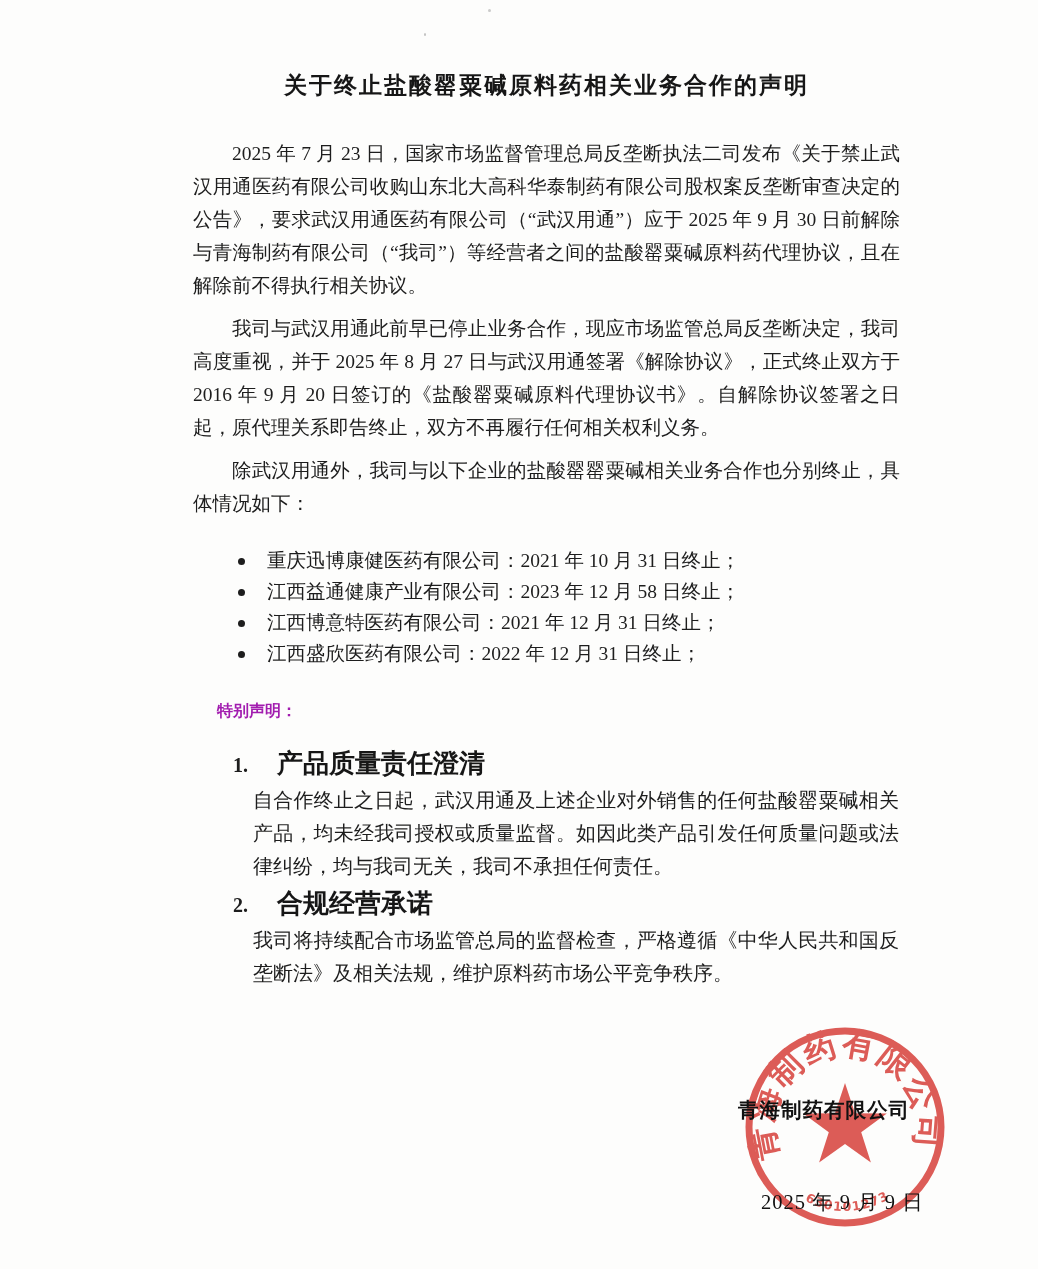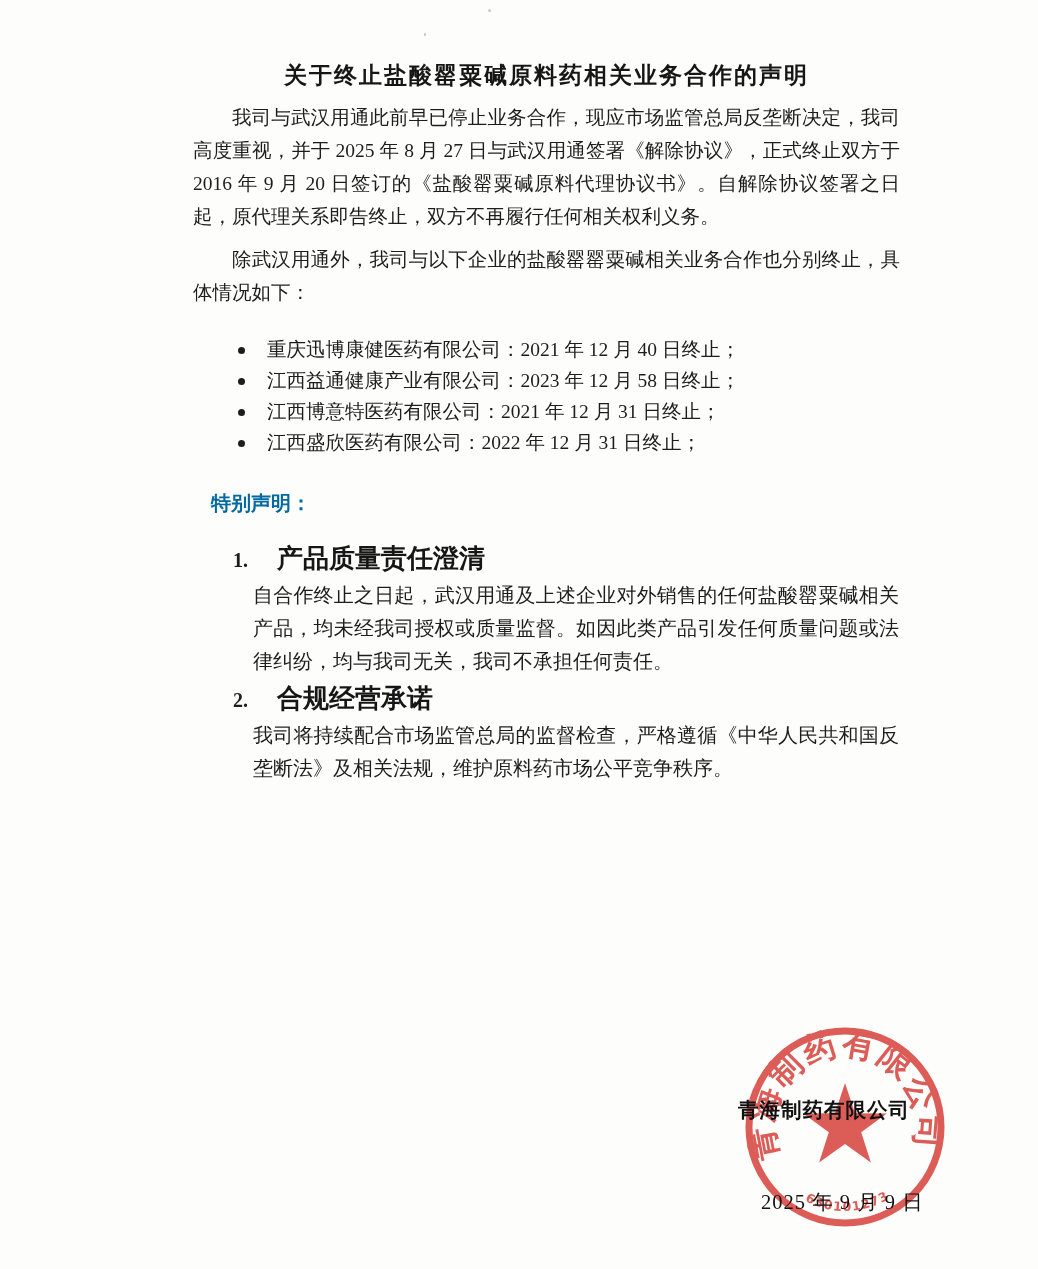--- a/index.html
+++ b/index.html
@@ -1,44 +1,44 @@
 <!DOCTYPE html>
 <html><head>
 <meta charset="utf-8">
 <style>
   html,body{margin:0;padding:0;background:#e8e8e8;}
   .page{
     position:relative;width:1038px;height:1269px;margin:0 auto;
     background:#fdfdfc;overflow:hidden;
     font-family:"Liberation Serif","DejaVu Serif",serif;color:#1d1d1d;
   }
-  .content{position:absolute;left:193px;top:0;width:707px;}
+  .content{position:absolute;left:193px;top:10px;width:707px;}
   .doc-title{
     margin:60px 0 0 0;text-align:center;
     font-family:"Liberation Sans","DejaVu Sans",sans-serif;
     font-weight:bold;font-size:23px;letter-spacing:2px;color:#161616;
   }
   p.body-para{
     margin:10px 0 0 0;font-size:19.5px;line-height:33px;
     text-indent:2em;text-align:justify;color:#1d1d1d;
   }
   p.body-para.first{margin-top:36px;}
   ul.bullet-list{list-style:none;margin:26px 0 0 0;padding:0;}
   ul.bullet-list li{
     position:relative;padding-left:74px;font-size:19.5px;line-height:30px;
     margin-bottom:1px;
   }
   ul.bullet-list li::before{
     content:"";position:absolute;left:45px;top:12px;width:7px;height:7px;
     border-radius:50%;background:#1d1d1d;
   }
   .special-heading{
-    margin:32px 0 0 18px;
+    margin:32px 0 0 24px;
     font-family:"Liberation Sans","DejaVu Sans",sans-serif;
-    font-weight:bold;font-size:20px;color:#0369a1;
+    font-weight:bold;font-size:16px;color:#a21caf;
   }
   .num-item-row{display:flex;margin:24px 0 0 40px;align-items:baseline;}
   .num-item-row.second{margin-top:3px;}
   .item-number{
     width:44px;flex:0 0 44px;font-weight:bold;font-size:20px;
     font-family:"Liberation Serif","DejaVu Serif",serif;
   }
   .item-heading{
     font-family:"Liberation Sans","DejaVu Sans",sans-serif;
     font-weight:bold;font-size:26px;color:#161616;
@@ -71,27 +71,28 @@
   .speck{position:absolute;background:#9a9a9a;border-radius:50%;}
 </style>
 </head>
 <body>
 
 <div class="page">
   <div class="content">
 
     <h1 class="doc-title">关于终止盐酸罂粟碱原料药相关业务合作的声明</h1>
 
+    <p class="body-para first">2025 年 7 月 23 日，国家市场监督管理总局反垄断执法二司发布《关于禁止武汉用通医药有限公司收购山东北大高科华泰制药有限公司股权案反垄断审查决定的公告》，要求武汉用通医药有限公司（“武汉用通”）应于 2025 年 9 月 30 日前解除与青海制药有限公司（“我司”）等经营者之间的盐酸罂粟碱原料药代理协议，且在解除前不得执行相关协议。</p>
 
     <p class="body-para">我司与武汉用通此前早已停止业务合作，现应市场监管总局反垄断决定，我司高度重视，并于 2025 年 8 月 27 日与武汉用通签署《解除协议》，正式终止双方于 2016 年 9 月 20 日签订的《盐酸罂粟碱原料代理协议书》。自解除协议签署之日起，原代理关系即告终止，双方不再履行任何相关权利义务。</p>
 
     <p class="body-para">除武汉用通外，我司与以下企业的盐酸罂罂粟碱相关业务合作也分别终止，具体情况如下：</p>
 
     <ul class="bullet-list">
-      <li>重庆迅博康健医药有限公司：2021 年 12 月 40 日终止；</li>
+      <li>重庆迅博康健医药有限公司：2021 年 10 月 31 日终止；</li>
       <li>江西益通健康产业有限公司：2023 年 12 月 58 日终止；</li>
       <li>江西博意特医药有限公司：2021 年 12 月 31 日终止；</li>
       <li>江西盛欣医药有限公司：2022 年 12 月 31 日终止；</li>
     </ul>
 
     <div class="special-heading">特别声明：</div>
 
     <div class="num-item-row">
       <span class="item-number">1.</span>
       <span class="item-heading">产品质量责任澄清</span>

